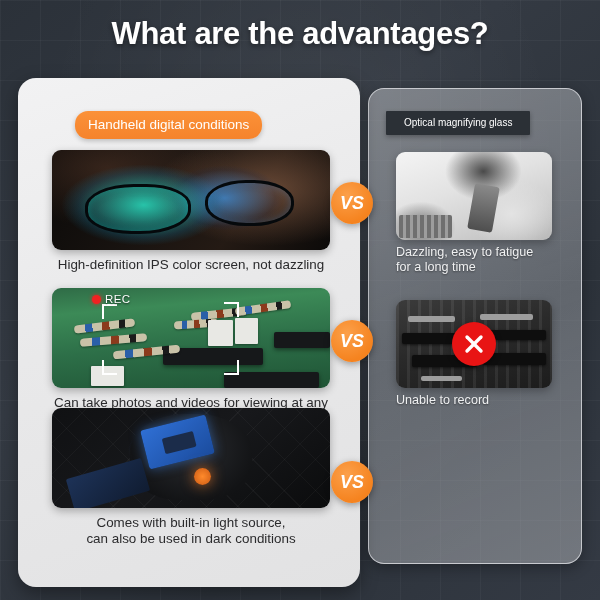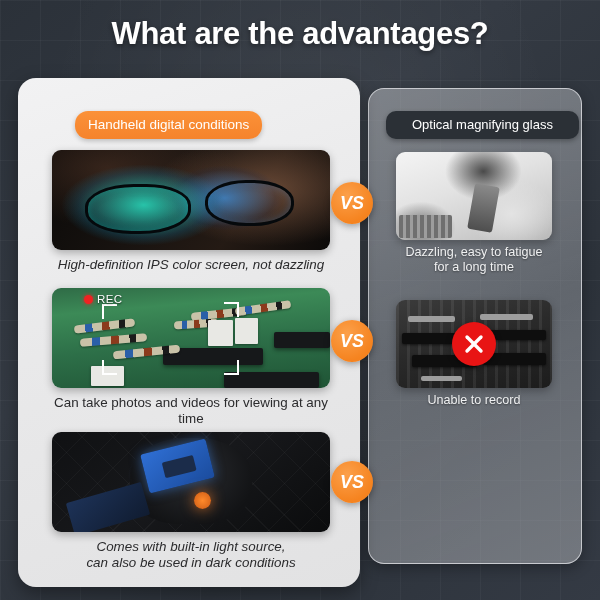--- a/index.html
+++ b/index.html
@@ -86,23 +86,23 @@
     white-space: nowrap;
     box-shadow: 0 2px 5px rgba(0,0,0,0.22);
   }
   .badge-right {
     position: absolute;
     left: 386px;
     top: 111px;
     z-index: 6;
     background: #2b3036;
     color: #ffffff;
-    font-size: 13px;
-    padding: 6px 26px 7px;
-    border-radius: 10px;
+    font-size: 10px;
+    padding: 6px 18px 7px;
+    border-radius: 1px;
     white-space: nowrap;
     box-shadow: 0 2px 5px rgba(0,0,0,0.3);
   }
 
   
   .row-l { position: absolute; left: 52px; z-index: 5; width: 278px; }
   .row-r { position: absolute; left: 396px; z-index: 4; width: 156px; }
 
   .thumb {
     position: relative;
@@ -116,21 +116,20 @@
   .cap {
     margin-top: 7px;
     text-align: center;
     color: #2b2b2d;
     font-size: 13.4px;
     line-height: 16px;
     white-space: pre-line;
   }
   .cap-r {
     margin-top: 5px;
-    text-align: center;
     color: #f0f1f2;
     font-size: 12.6px;
     line-height: 15px;
     white-space: pre-line;
     text-shadow: 0 1px 2px rgba(0,0,0,0.45);
   }
 
   
   .vs {
     position: absolute;
@@ -160,21 +159,21 @@
     display: flex;
     align-items: center;
     justify-content: center;
     z-index: 8;
     box-shadow: 0 2px 6px rgba(0,0,0,0.4);
   }
 
   
   .rec {
     position: absolute;
-    left: 16px;
+    left: 24px;
     top: 5px;
     display: flex;
     align-items: center;
     gap: 4px;
     z-index: 7;
     padding-left: 16px;
   }
   .rec-dot {
     width: 9px; height: 9px;
     border-radius: 50%;
@@ -398,21 +397,21 @@
 <div id="page">
 
   <div class="title">What are the advantages?</div>
 
   <div class="panel-left"></div>
   <div class="panel-right"></div>
 
   <div class="badge-left">Handheld digital conditions</div>
   <div class="badge-right">Optical magnifying glass</div>
 
-  <div class="row-l" style="top:150px;font-style:italic;">
+  <div class="row-l" style="top:150px;">
     <div class="thumb thumb-l">
       <div class="ph-glasses"></div>
     </div>
     <div class="cap">High-definition IPS color screen, not dazzling</div>
   </div>
 
   <div class="row-r" style="top:152px;">
     <div class="thumb thumb-r">
       <div class="ph-man"></div>
     </div>
@@ -466,21 +465,21 @@
           <line x1="4" y1="4" x2="18" y2="18" stroke="#ffffff" stroke-width="3.4" stroke-linecap="round"></line>
           <line x1="18" y1="4" x2="4" y2="18" stroke="#ffffff" stroke-width="3.4" stroke-linecap="round"></line>
         </svg>
       </div>
     </div>
     <div class="cap-r">Unable to record</div>
   </div>
 
   <div class="vs" style="top:320px;">VS</div>
 
-  <div class="row-l" style="top:432px;font-style:italic;">
+  <div class="row-l" style="top:408px;">
     <div class="thumb thumb-l">
       <div class="ph-dark-lit">
         <div class="dev"></div>
         <div class="board-blue"></div>
         <div class="lamp"></div>
         <div class="board-sm"></div>
       </div>
     </div>
     <div class="cap">Comes with built-in light source,
 can also be used in dark conditions</div>

